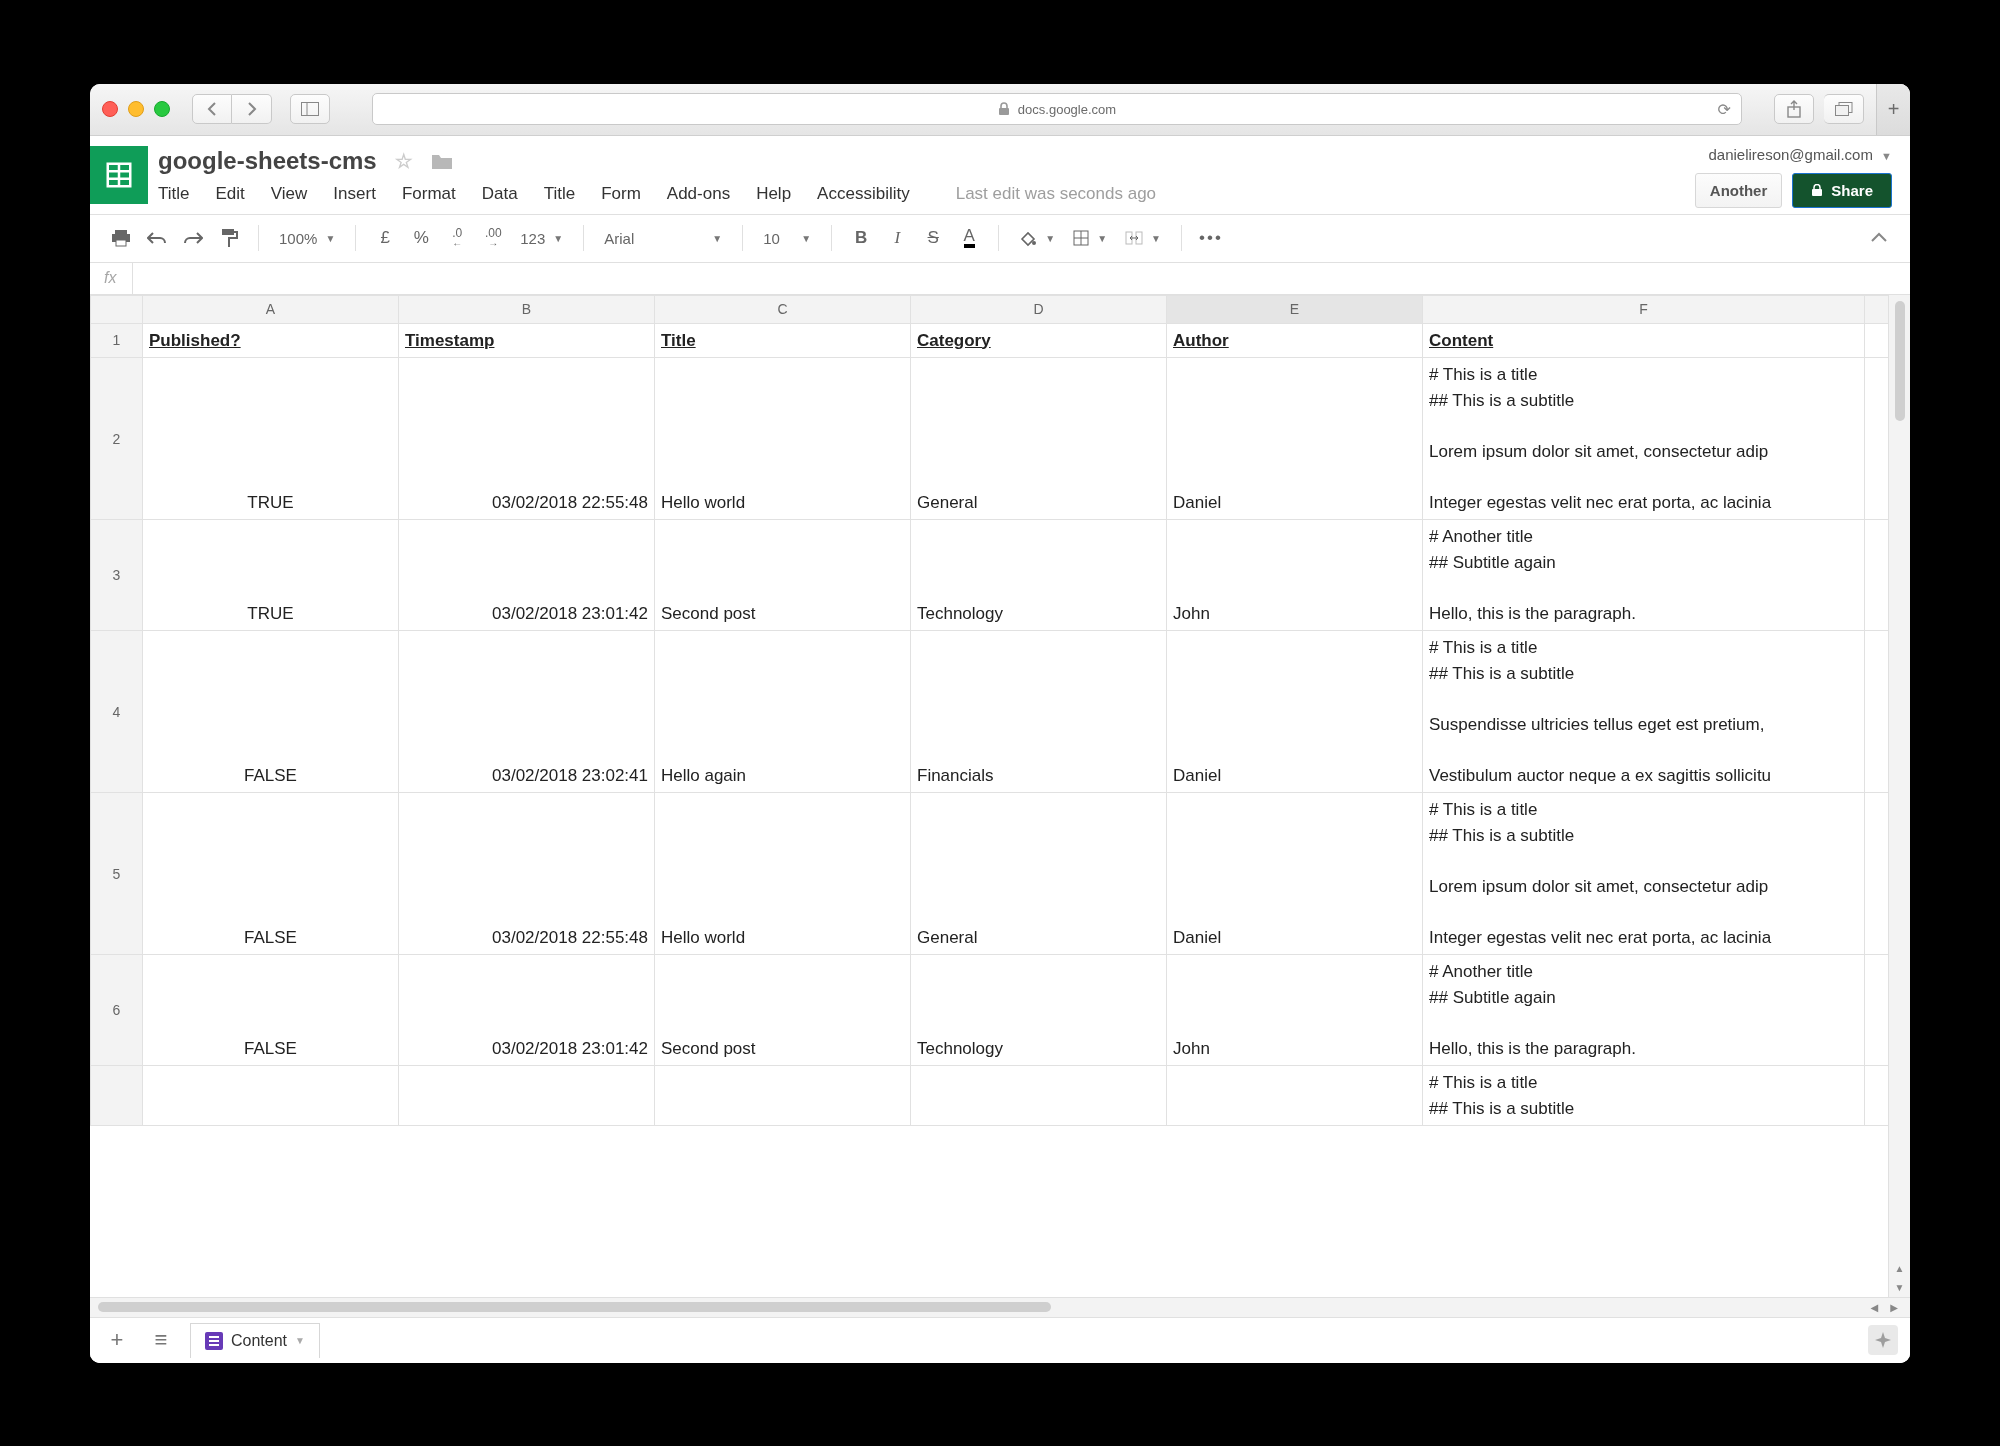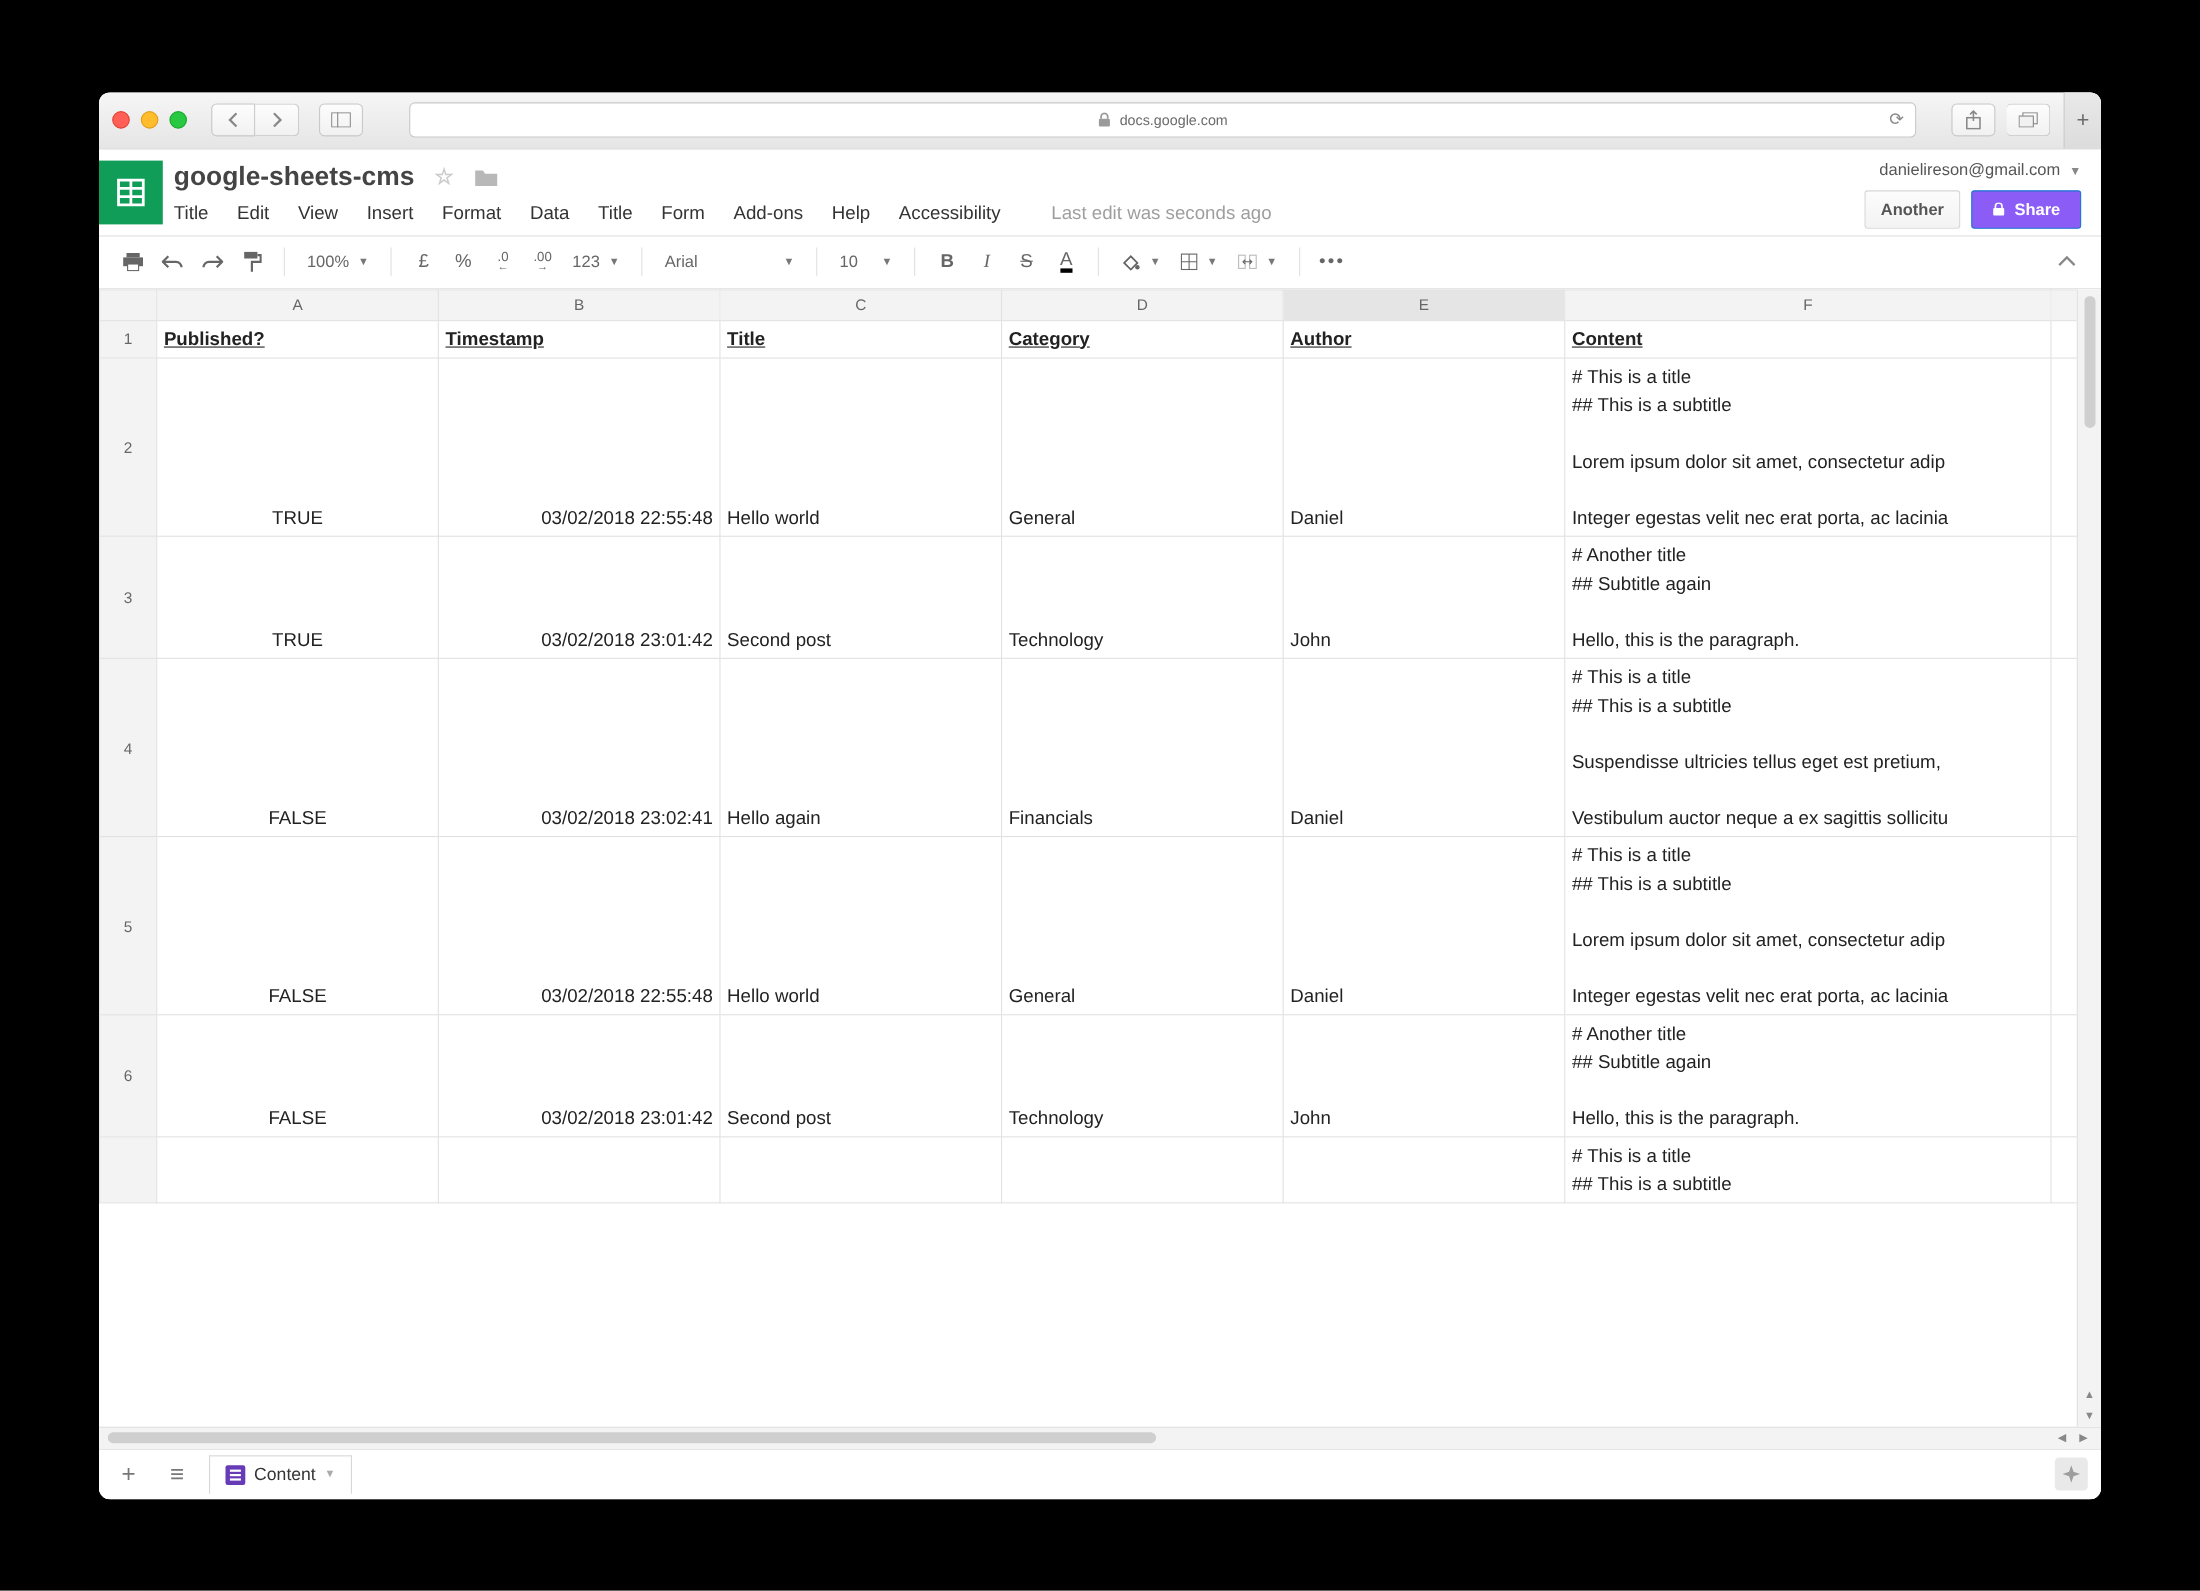--- a/index.html
+++ b/index.html
@@ -107,21 +107,21 @@
   .btn-row { display:flex; gap:10px;}
   .btn-comments {
     padding: 8px 14px;
     border:1px solid #d7d7d7;
     background: linear-gradient(#fcfcfc,#f3f3f3);
     border-radius:3px;
     font-weight:bold; color:#555; font-size:15px;
   }
   .btn-share {
     padding: 8px 18px;
-    background: #8b5cf6;
+    background: #14532d;
     border:1px solid #1b73d0;
     border-radius:3px;
     color:#fff; font-weight:bold; font-size:15px;
     display:flex; align-items:center; gap:8px;
   }
   .btn-share .lock { font-size:12px;}
   
   .gs-toolbar {
     height: 48px;
     border-bottom: 1px solid #e0e0e0;
@@ -478,20 +478,24 @@
       <div class="sep"></div>
       <div class="tbtn" style="letter-spacing:2px;">•••</div>
       <div class="spacer"></div>
       <div class="tbtn collapse">
         <svg width="18" height="12" viewBox="0 0 18 12">
             <path d="M2 9 L9 2 L16 9" fill="none" stroke="#888" stroke-width="2"></path>
           </svg>
       </div>
     </div>
 
+    <div class="gs-formulabar">
+      <span>fx</span>
+      <span class="fx-sep"></span>
+    </div>
 
     <div class="grid-area">
       <div style="flex:1; overflow:hidden;">
         <table class="grid-table">
           <colgroup>
             <col class="corner">
             <col class="col-A">
               <col class="col-B">
               <col class="col-C">
             <col class="col-D">

